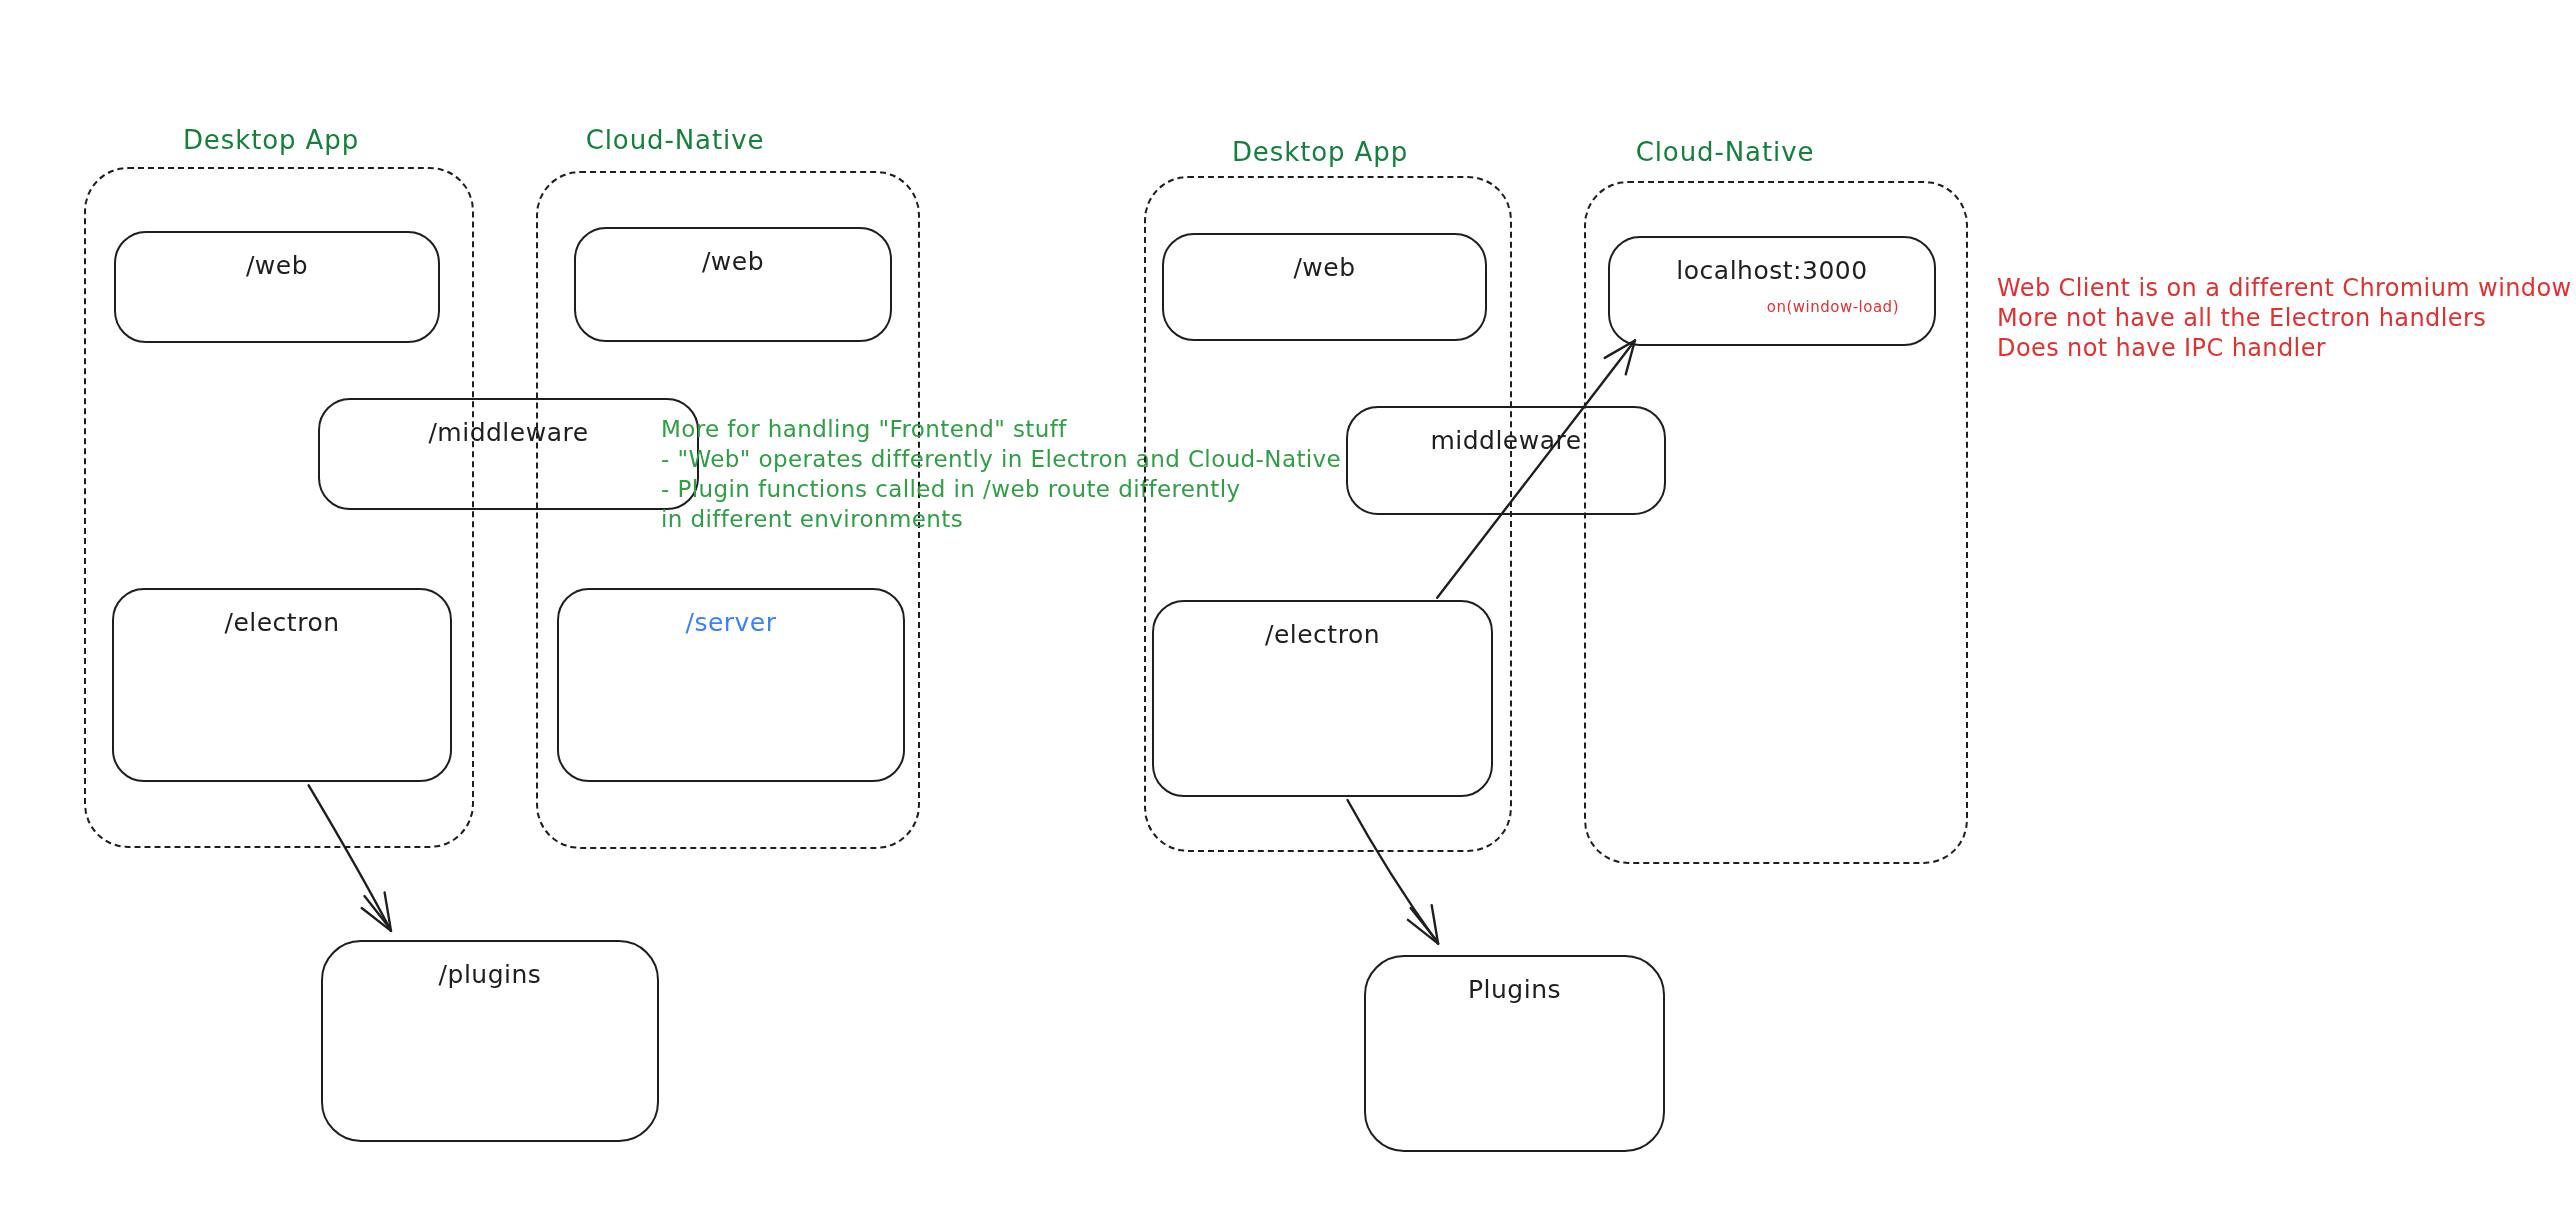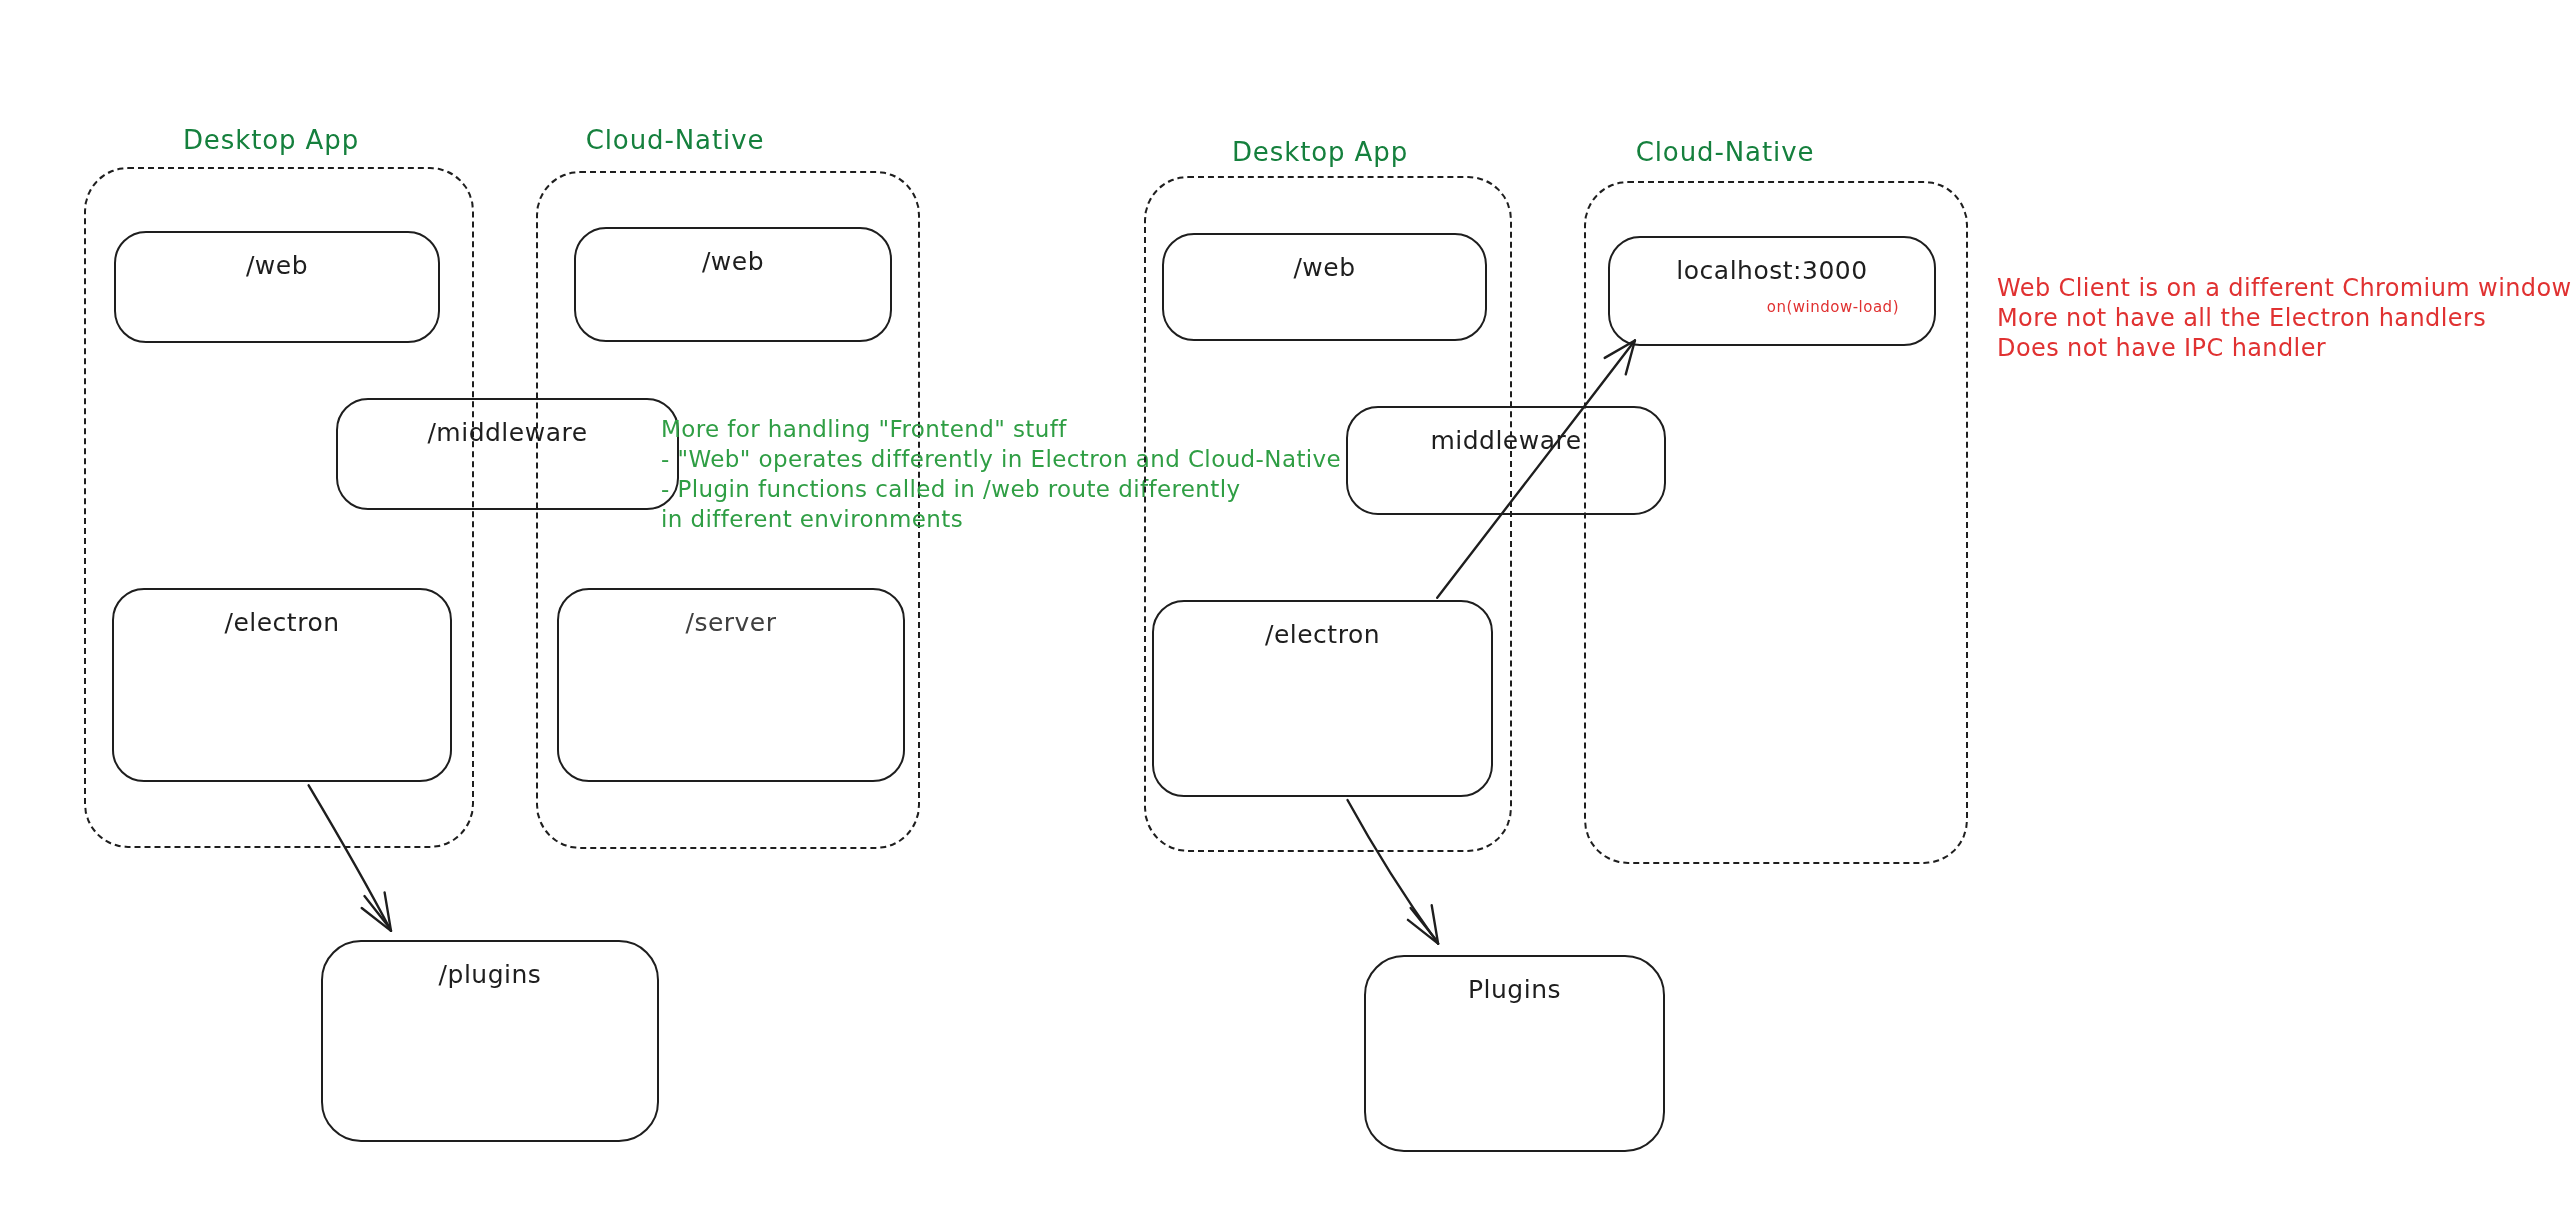--- a/index.html
+++ b/index.html
@@ -50,21 +50,21 @@
   }
   .node .node-sublabel {
     position: absolute;
     right: 35px;
     top: 60px;
     font-size: 15px;
     letter-spacing: 0.5px;
     color: #e03131;
     white-space: nowrap;
   }
-  .label-red { color: #404040; text-align: right; }
+  .label-red { color: #3b82f6; text-align: right; }
   
   .note {
     position: absolute;
     white-space: nowrap;
   }
   .note .note-line {
     display: block;
     letter-spacing: 0.4px;
   }
   .note-green {
@@ -106,21 +106,21 @@
   <div class="group" style="left:536px; top:171px; width:384px; height:678px;"></div>
 
   <div class="node" style="left:114px; top:231px; width:326px; height:112px;">
     <span class="node-label">/web</span>
   </div>
 
   <div class="node" style="left:574px; top:227px; width:318px; height:115px;">
     <span class="node-label">/web</span>
   </div>
 
-  <div class="node" style="left:318px; top:398px; width:343px; height:112px;margin-left:18px;">
+  <div class="node" style="left:318px; top:398px; width:381px; height:112px;">
     <span class="node-label">/middleware</span>
   </div>
 
   <div class="node" style="left:112px; top:588px; width:340px; height:194px;">
     <span class="node-label">/electron</span>
   </div>
 
   <div class="node" style="left:557px; top:588px; width:348px; height:194px;">
     <span class="node-label label-red">/server</span>
   </div>

